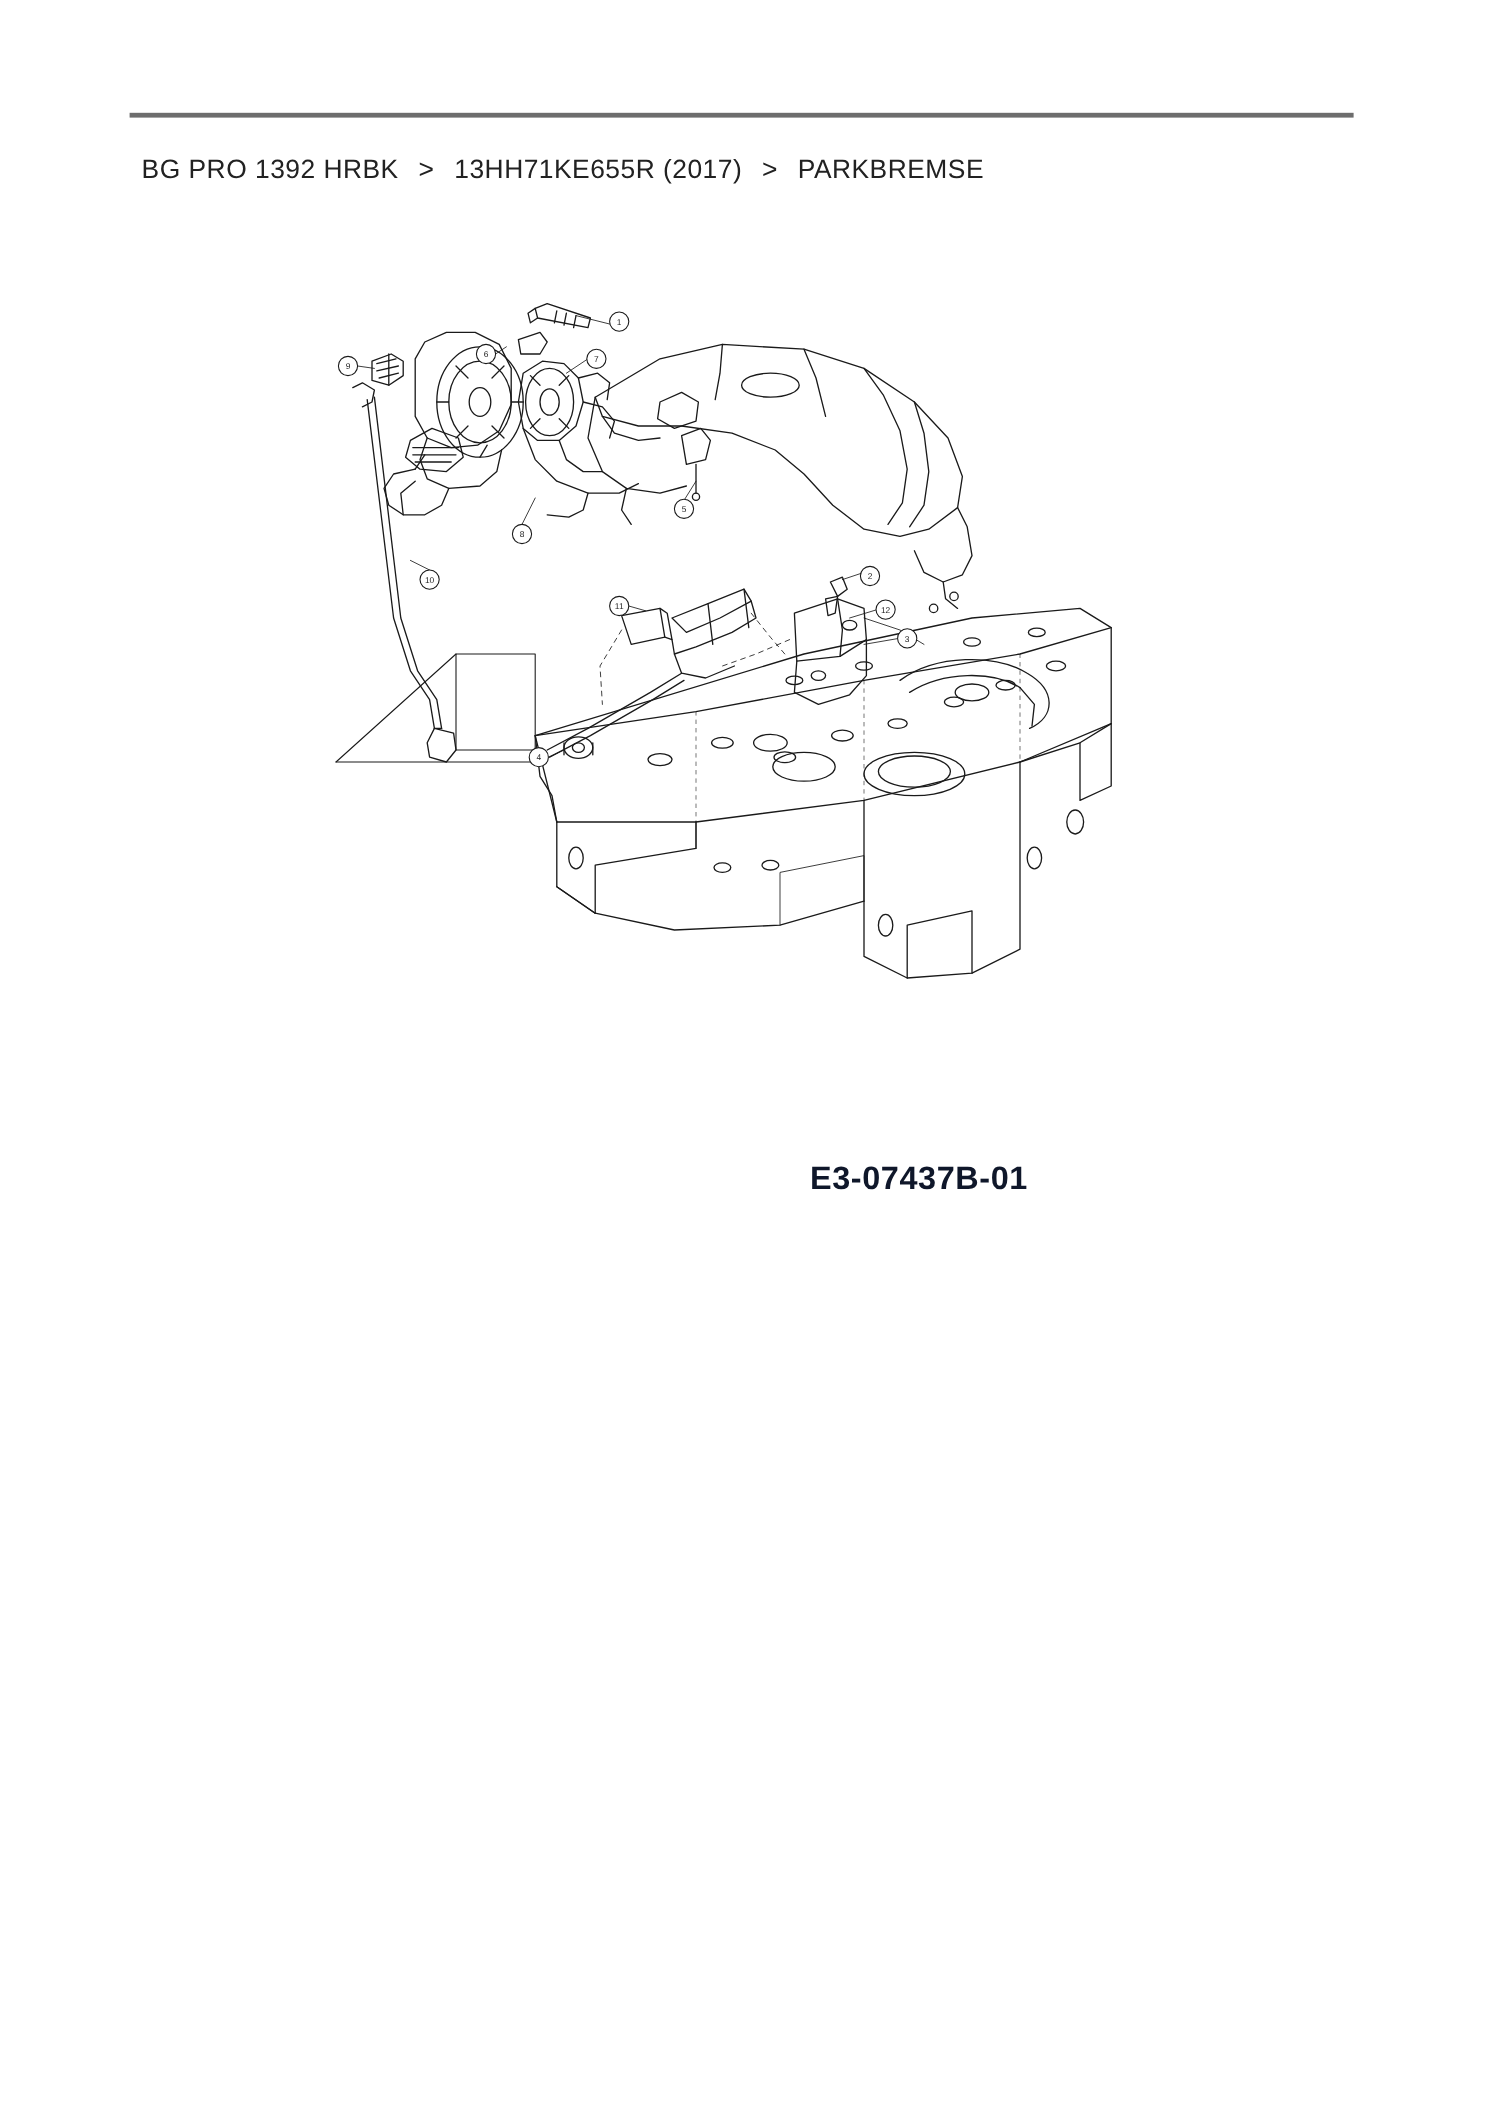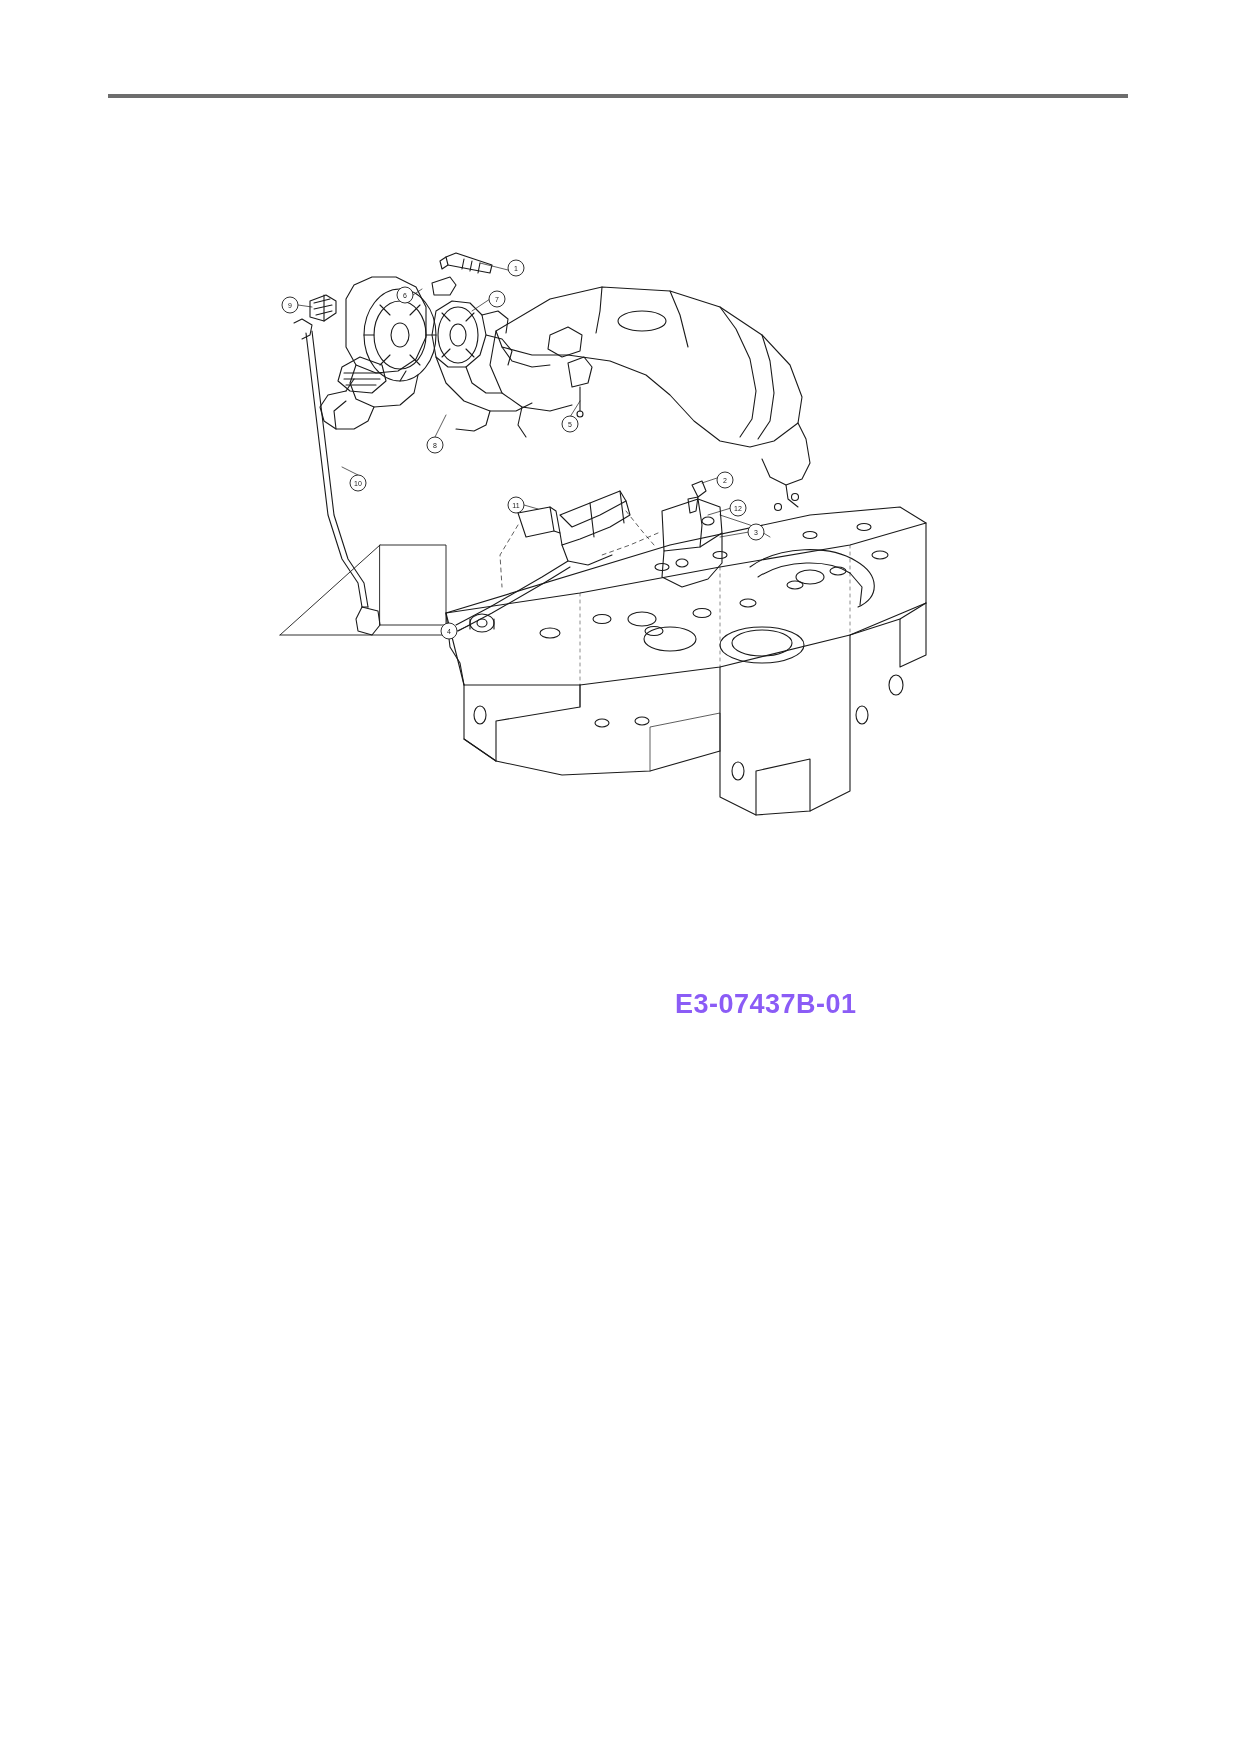--- a/index.html
+++ b/index.html
@@ -48,39 +48,46 @@
     height: 640px;
   }
   .diagram-area svg {
     display: block;
     width: 100%;
     height: 100%;
   }
   .drawing-code {
     position: absolute;
     left: 675px;
-    top: 989px;
+    top: 967px;
     font-size: 27px;
     font-weight: bold;
     letter-spacing: 0.5px;
-    color: #8b5cf6;
+    color: #0f172a;
   }
   .callout-text {
     font-family: "Liberation Sans", sans-serif;
     font-size: 7px;
     fill: #222;
   }
 </style>
 </head>
 <body>
 
 <div class="page">
 
   <div class="top-rule"></div>
 
+  <div class="breadcrumb">
+    <span>BG PRO 1392 HRBK</span>
+    <span class="sep">&gt;</span>
+    <span>13HH71KE655R (2017)</span>
+    <span class="sep">&gt;</span>
+    <span>PARKBREMSE</span>
+  </div>
 
   <div class="diagram-area">
     <svg viewBox="0 0 680 640" xmlns="http://www.w3.org/2000/svg">
       <g fill="none" stroke="#1a1a1a" stroke-width="1.1" stroke-linejoin="round" stroke-linecap="round">
 
         <path d="M246 116 L300 84 L352 72 L420 76 L470 92 L512 120 L540 150 L552 182 L548 208
                  L524 226 L500 232 L470 226 L444 206 L420 180 L396 160 L360 146 L318 140 L282 140 L252 132 Z"></path>
         <path d="M252 132 L262 146 L282 152 L300 150"></path>
         <path d="M512 120 L520 146 L524 178 L520 206 L508 224"></path>
         <path d="M470 92 L486 114 L500 144 L506 176 L502 204 L490 222"></path>

